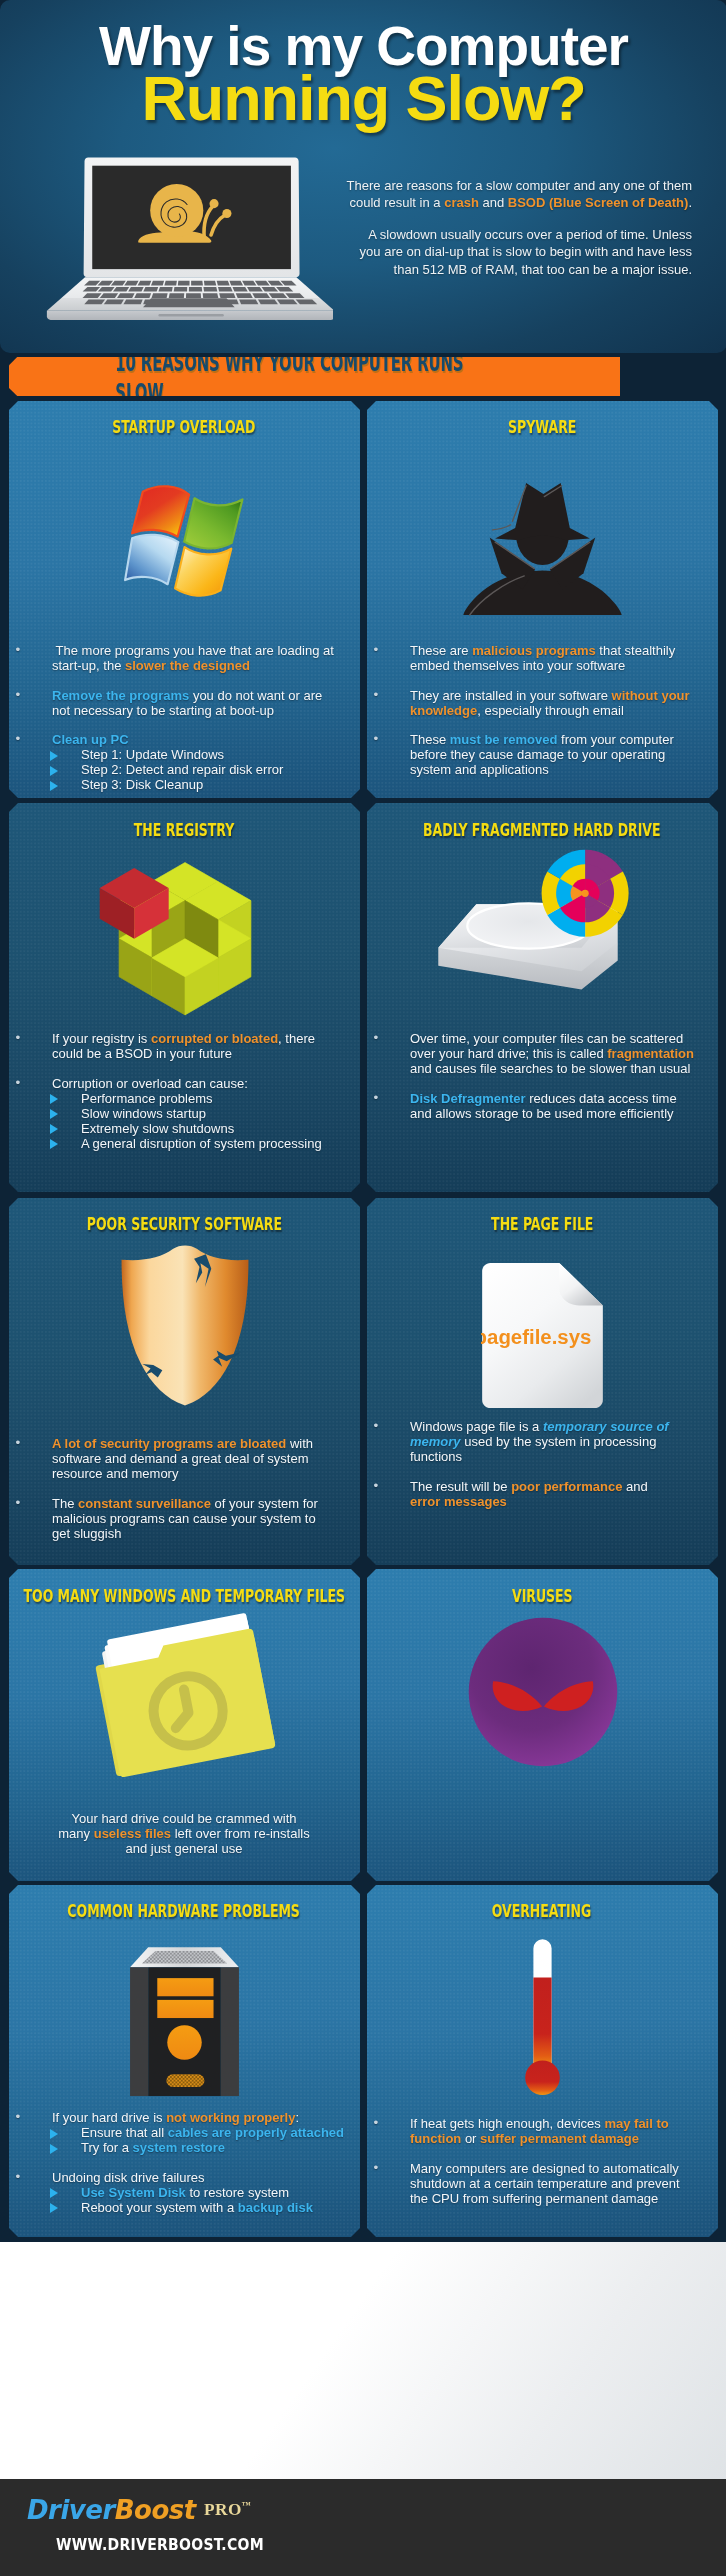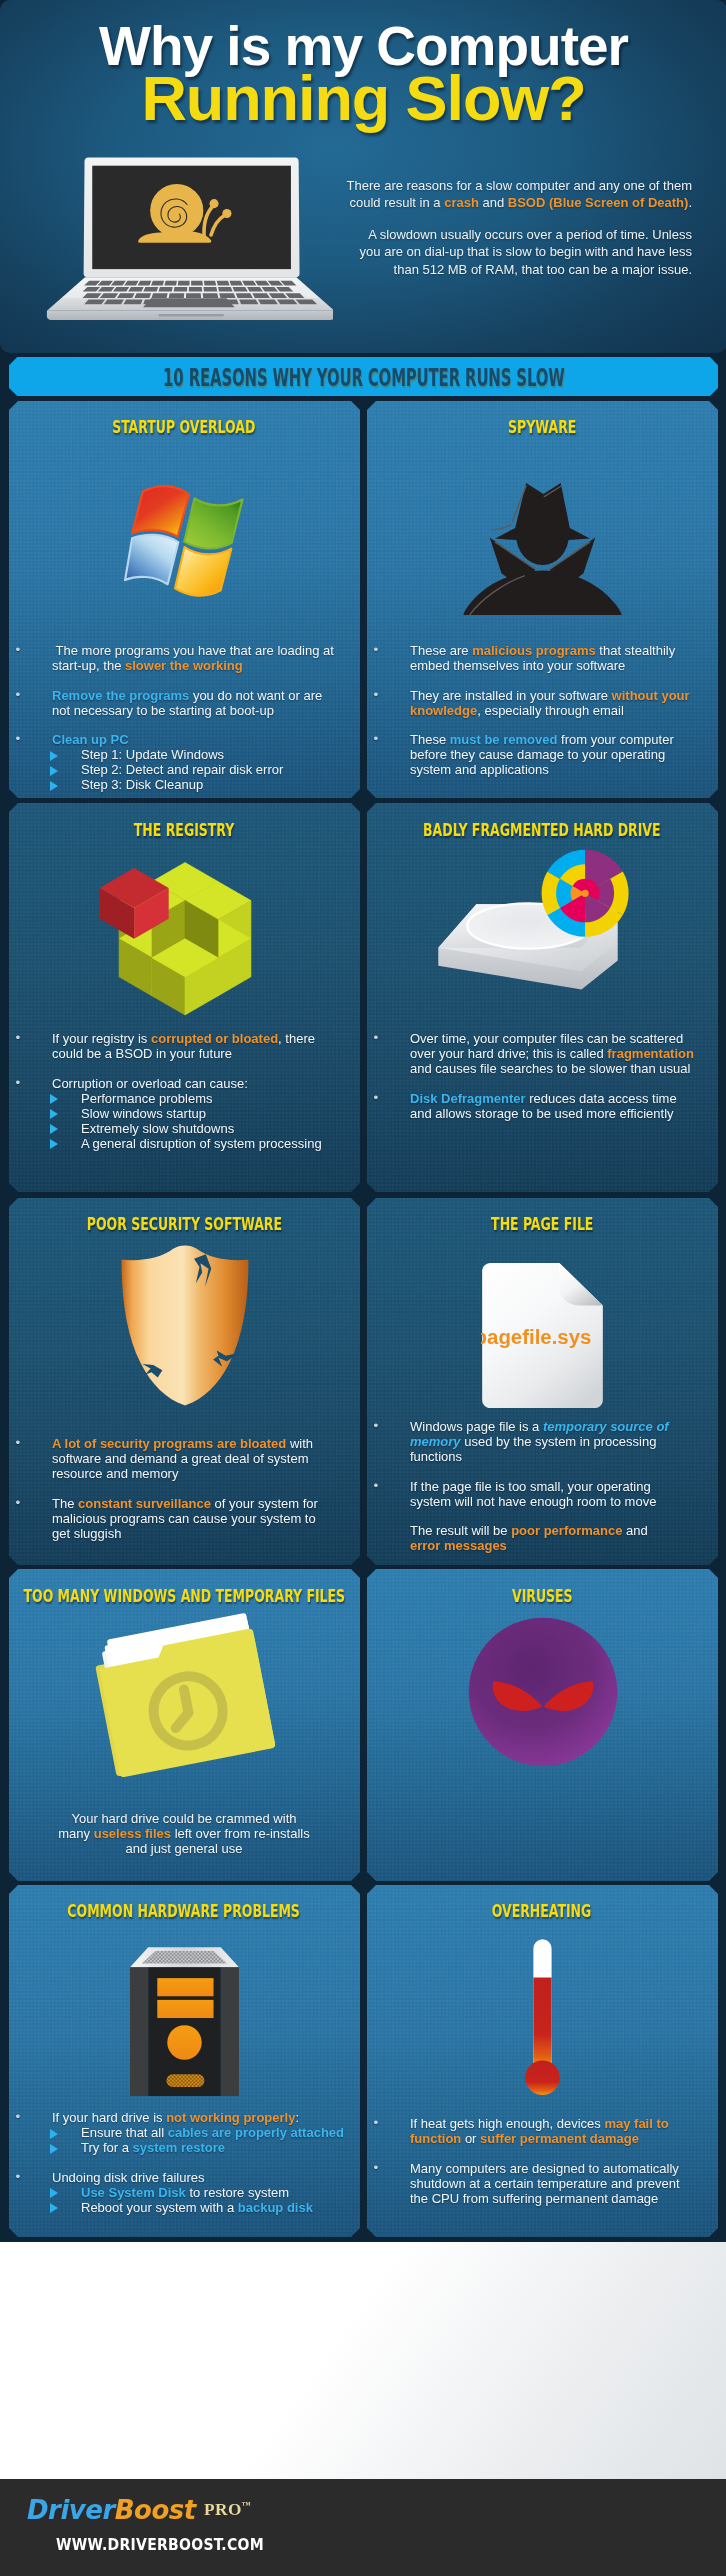--- a/index.html
+++ b/index.html
@@ -21,22 +21,22 @@
       line-height:46px;text-shadow:1.8px 2.7px 2.7px rgba(0,0,0,.42);}
   .hero-para{position:absolute;left:345px;top:177px;width:347px;color:#eef2f5;
       font-size:13px;line-height:17.3px;text-shadow:0 0.9px 1.8px rgba(0,0,0,.35);}
   .hero-para p{margin:0 0 14.5px 0;text-align:right;}
   .hl-orange{color:#f0922c;font-weight:bold;}
 
   
   .laptop{position:absolute;left:42px;top:153px;}
 
   
-  .banner{position:absolute;left:9px;top:357px;width:709px;height:39px;
-      background:#0ea5e9;
+  .banner{position:absolute;left:9px;top:357px;width:611px;height:39px;
+      background:#f97316;
       clip-path:polygon(8.2px 0,701px 0,709px 8.2px,709px 31px,701px 39px,8.2px 39px,0 31px,0 8.2px);
       display:flex;align-items:center;justify-content:center;}
   .banner span{font-family:"DejaVu Sans Condensed","DejaVu Sans",sans-serif;
       font-weight:bold;font-size:25.4px;color:#174a6b;letter-spacing:-0.2px;
       display:inline-block;transform:scaleX(.652);
       text-shadow:1.4px 1.8px 0 rgba(120,106,20,.45);}
 
   
   .grid{position:absolute;left:0;top:0;width:727px;}
   .panel{position:absolute;width:351px;box-sizing:border-box;
@@ -235,21 +235,21 @@
             </defs>
             <path d="M24 16.5 C44 6 66 9 80 20 L66 71 C48 60.5 25 61 11 67 Z" fill="url(#wr)" stroke="#f04a1e" stroke-width="2.6" stroke-linejoin="round"></path>
             <path d="M86.5 24.5 C102 35 126 36.5 144.5 26 L131.5 78.5 C113.5 89 90 86.5 74 77 Z" fill="url(#wg)" stroke="#7ab431" stroke-width="2.6" stroke-linejoin="round"></path>
             <path d="M11 73 C27 66.5 50 67 67 77.5 L54 128.5 C38 118 17 117.5 2.5 123.5 Z" fill="url(#wb)" stroke="#b7d7ee" stroke-width="2.6" stroke-linejoin="round"></path>
             <path d="M74.5 83.5 C90 94 113 96 131 85.5 L118 136 C100 146 79 143.5 63 133.5 Z" fill="url(#wy)" stroke="#fbb01a" stroke-width="2.6" stroke-linejoin="round"></path>
           </svg>
         </div>
         <div class="ptext" style="top:242px;left:0px;width:329px">
           <div class="bl">
             <span class="bul">•</span>
-            <p>&nbsp;The more programs you have that are loading at start-up, the <b class="ob">slower the working</b></p>
+            <p>&nbsp;The more programs you have that are loading at start-up, the <b class="ob">slower the designed</b></p>
           </div>
           <div class="bl">
             <span class="bul">•</span>
             <p><b class="bb">Remove the programs</b> you do not want or are not necessary to be starting at boot-up</p>
           </div>
           <div class="bl">
             <span class="bul">•</span>
             <p><b class="bb">Clean up PC</b></p>
             <div class="sub"><span class="arw"></span>Step 1: Update Windows</div>
             <div class="sub"><span class="arw"></span>Step 2: Detect and repair disk error</div>
@@ -454,21 +454,20 @@
             <text x="57" y="90" text-anchor="middle" font-family="Liberation Sans, sans-serif" font-size="22.5" font-weight="bold" fill="#f3901d">pagefile.sys</text>
           </svg>
         </div>
         <div class="ptext" style="top:221px;left:0px;width:309px">
           <div class="bl">
             <span class="bul">•</span>
             <p>Windows page file is a <b class="bi">temporary source of memory</b> used by the system in processing functions</p>
           </div>
           <div class="bl">
             <span class="bul">•</span>
-            <p>If the page file is too small, your operating system will not have enough room to move</p>
           </div>
           <div class="bl">
             <p>The result will be <b class="ob">poor performance</b> and <b class="ob">error messages</b></p>
           </div>
         </div>
       </div>
     <div class="panel" style="left:9px;top:1569px;height:312px">
         <div class="picon" style="top:44px;height:173px">
           <svg width="218" height="173" viewBox="0 0 240 190">
             <g transform="rotate(-11 120 95)">

